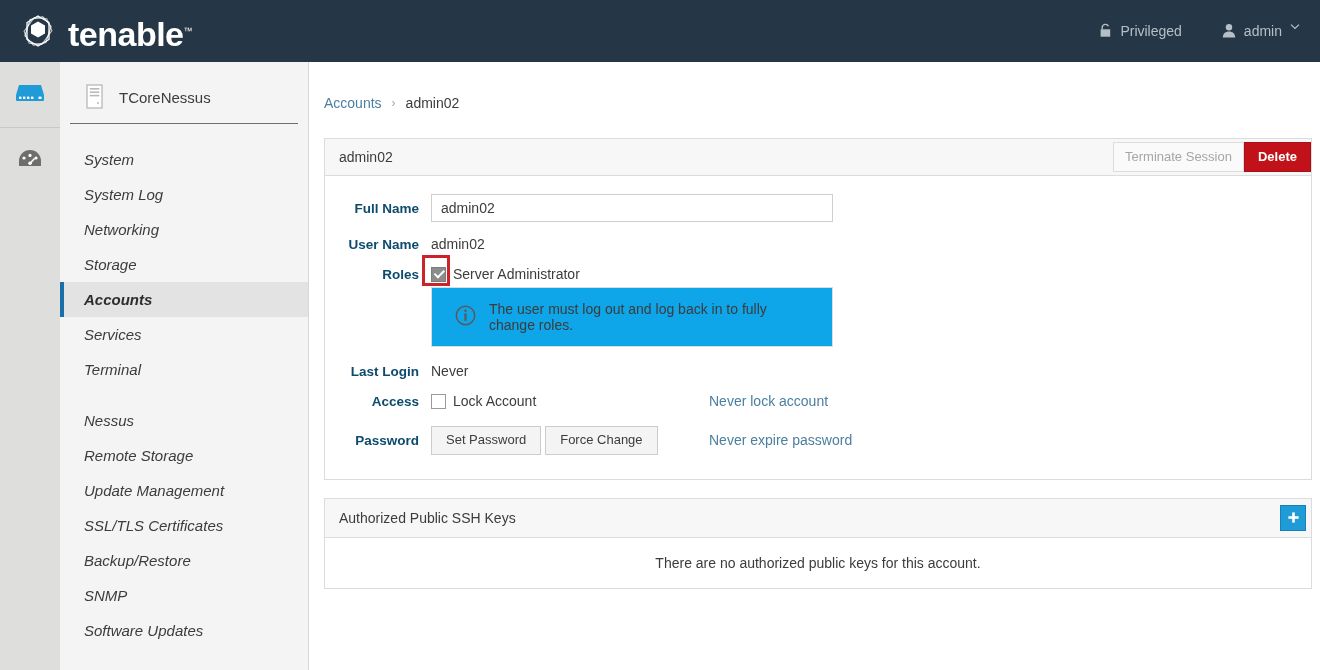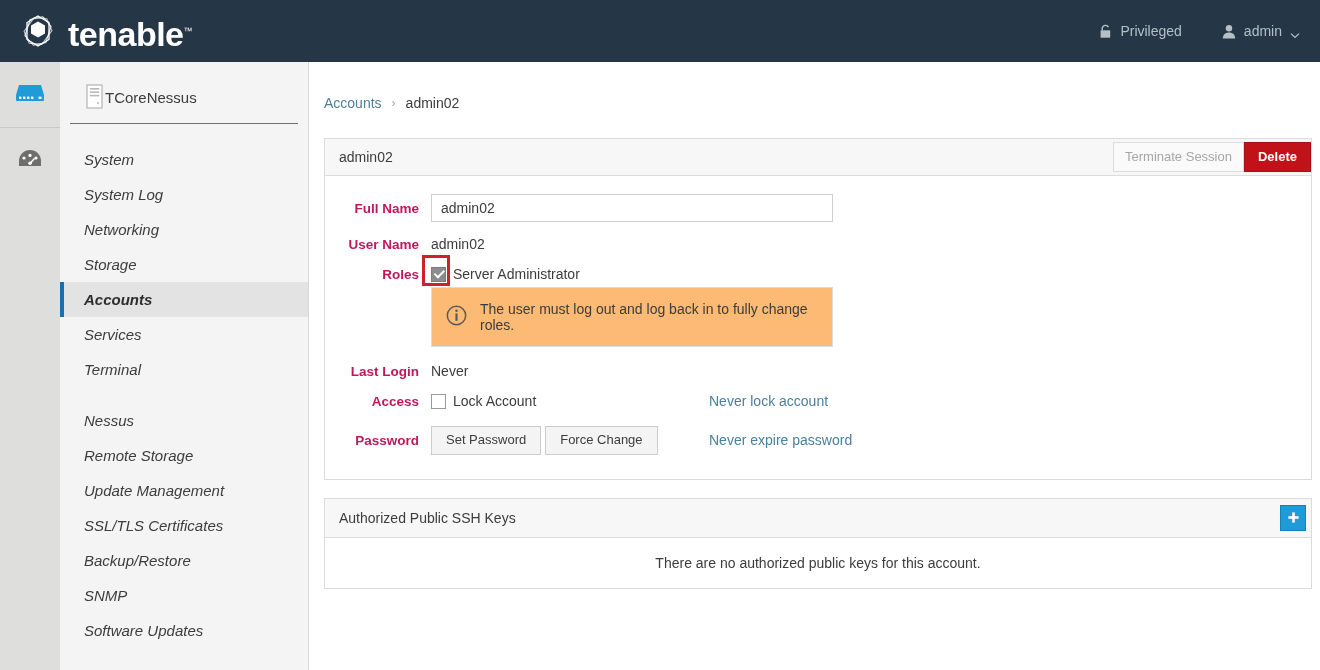--- a/index.html
+++ b/index.html
@@ -34,21 +34,21 @@
   }
   .brand-tm {
     font-size: 9px; vertical-align: super;
     font-weight: 400;
   }
   .topbar-right {
     margin-left: auto; display: flex; align-items: center;
     margin-right: 20px; color: #b6bfc6; font-size: 14px;
   }
   .topbar-item {
-    display: flex; align-items: flex-end; gap: 8px;
+    display: flex; align-items: flex-start; gap: 8px;
     margin-left: 40px;
     cursor: pointer;
   }
   .topbar-item svg { display: block; }
 
   
   .rail {
     position: absolute; top: 62px; left: 0;
     width: 60px; height: 608px;
     background: #dededd;
@@ -67,20 +67,21 @@
     background: #f4f4f4;
     border-right: 1px solid #d8d8d8;
     overflow: hidden;
   }
   .sidebar-header {
     display: flex; align-items: center;
     height: 52px;
     padding: 0 16px;
     margin: 10px 10px 0 10px;
     border-bottom: 1px solid #6f6f6f;
+    gap: 14px;
   }
   .sidebar-header-label { font-size: 15px; color: #3c3c3c; }
   .nav { margin-top: 18px; }
   .nav-item {
     height: 35px;
     display: flex; align-items: center;
     padding-left: 20px;
     font-size: 15px;
     color: #3c3c3c;
     cursor: pointer;
@@ -168,21 +169,21 @@
   .form-row {
     display: flex; align-items: center;
     margin-bottom: 14px;
     position: relative;
   }
   .form-label {
     width: 80px;
     text-align: right;
     font-size: 13.5px;
     font-weight: 700;
-    color: #be185d;
+    color: #0c4a6e;
     margin-right: 12px;
     flex: none;
   }
   .form-value { font-size: 14px; color: #3c3c3c; }
   .text-input {
     width: 402px; height: 28px;
     border: 1px solid #cfcfcf;
     padding: 0 9px;
     font-family: "Liberation Sans", sans-serif;
     font-size: 14px;
@@ -218,22 +219,22 @@
     left: 83px; top: -11px;
     width: 28px; height: 31px;
     border: 3px solid #cc2229;
     pointer-events: none;
   }
 
   .infobox {
     margin: 5px 0 0 92px;
     width: 402px;
     border: 1px solid #dcdcdc;
-    background: #fdba74;
-    padding: 13px 14px;
+    background: #0ea5e9;
+    padding: 13px 23px;
     display: flex; align-items: center; gap: 13px;
   }
   .infobox-text { font-size: 14px; color: #3c3c3c; }
 
   .link { color: #4a7f9e; cursor: pointer; font-size: 14px; }
   .side-link { position: absolute; left: 370px; }
 
   .btn-group { display: flex; gap: 4px; }
 
   .empty-text {

